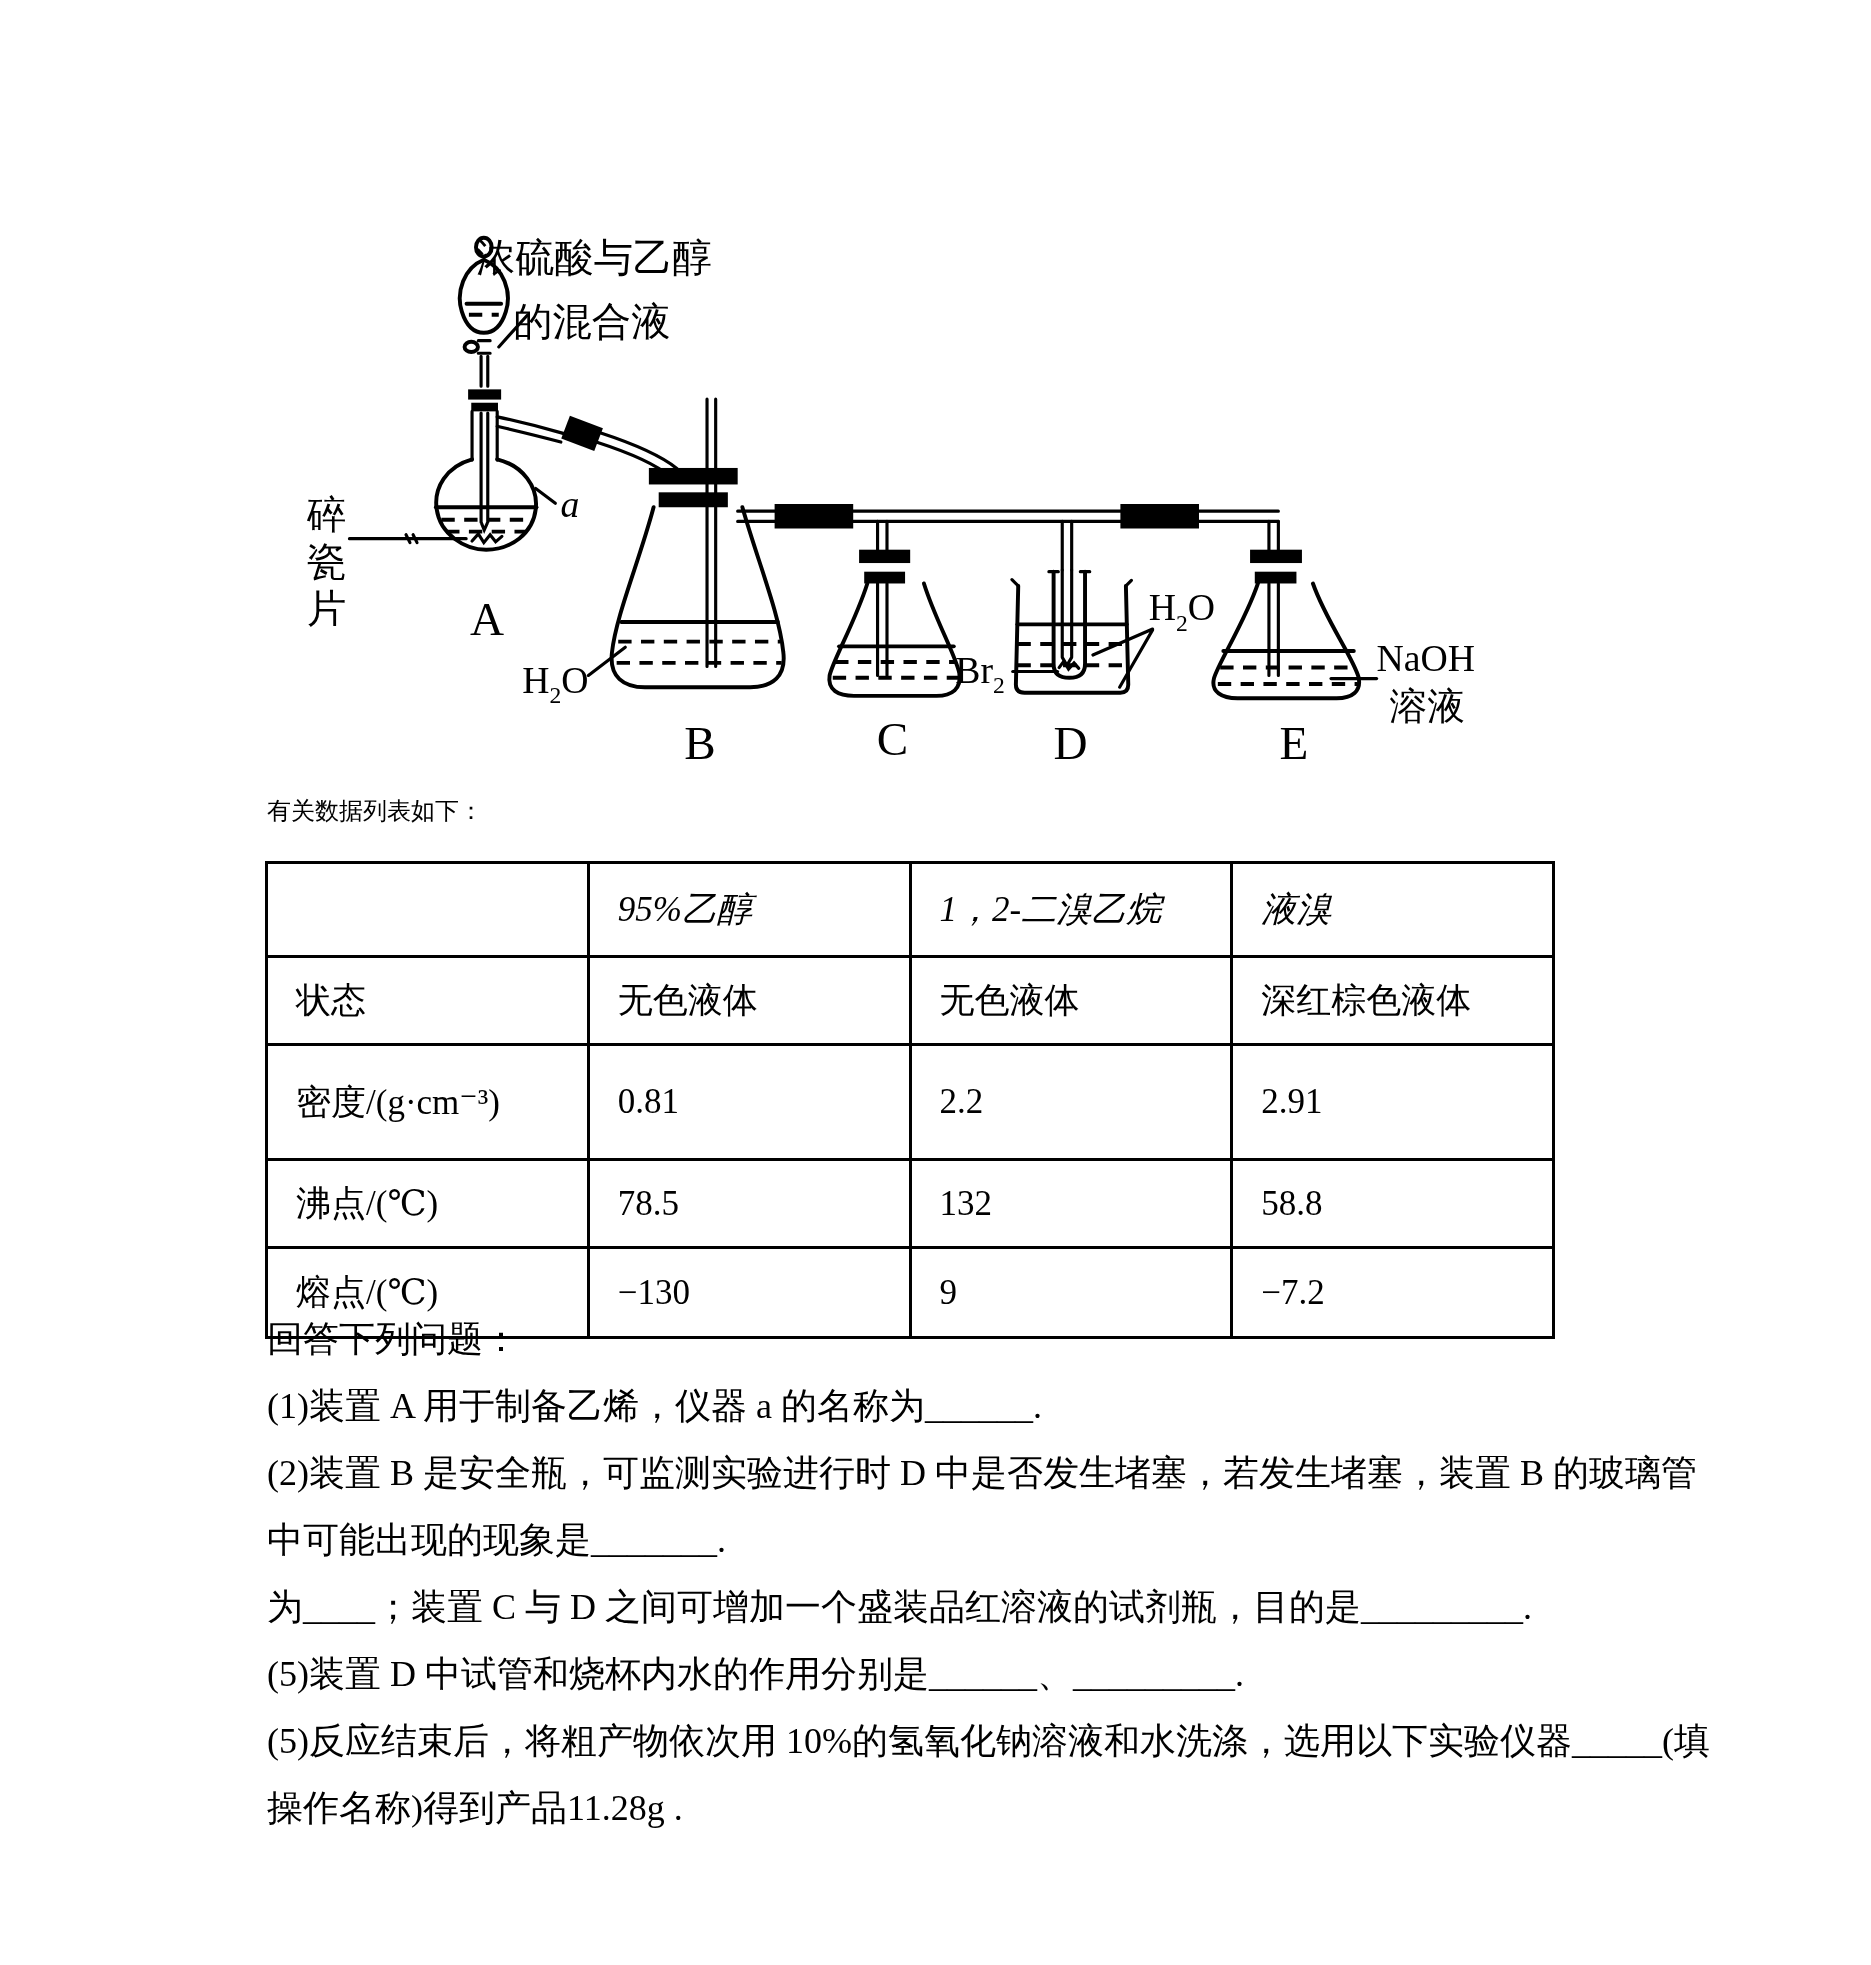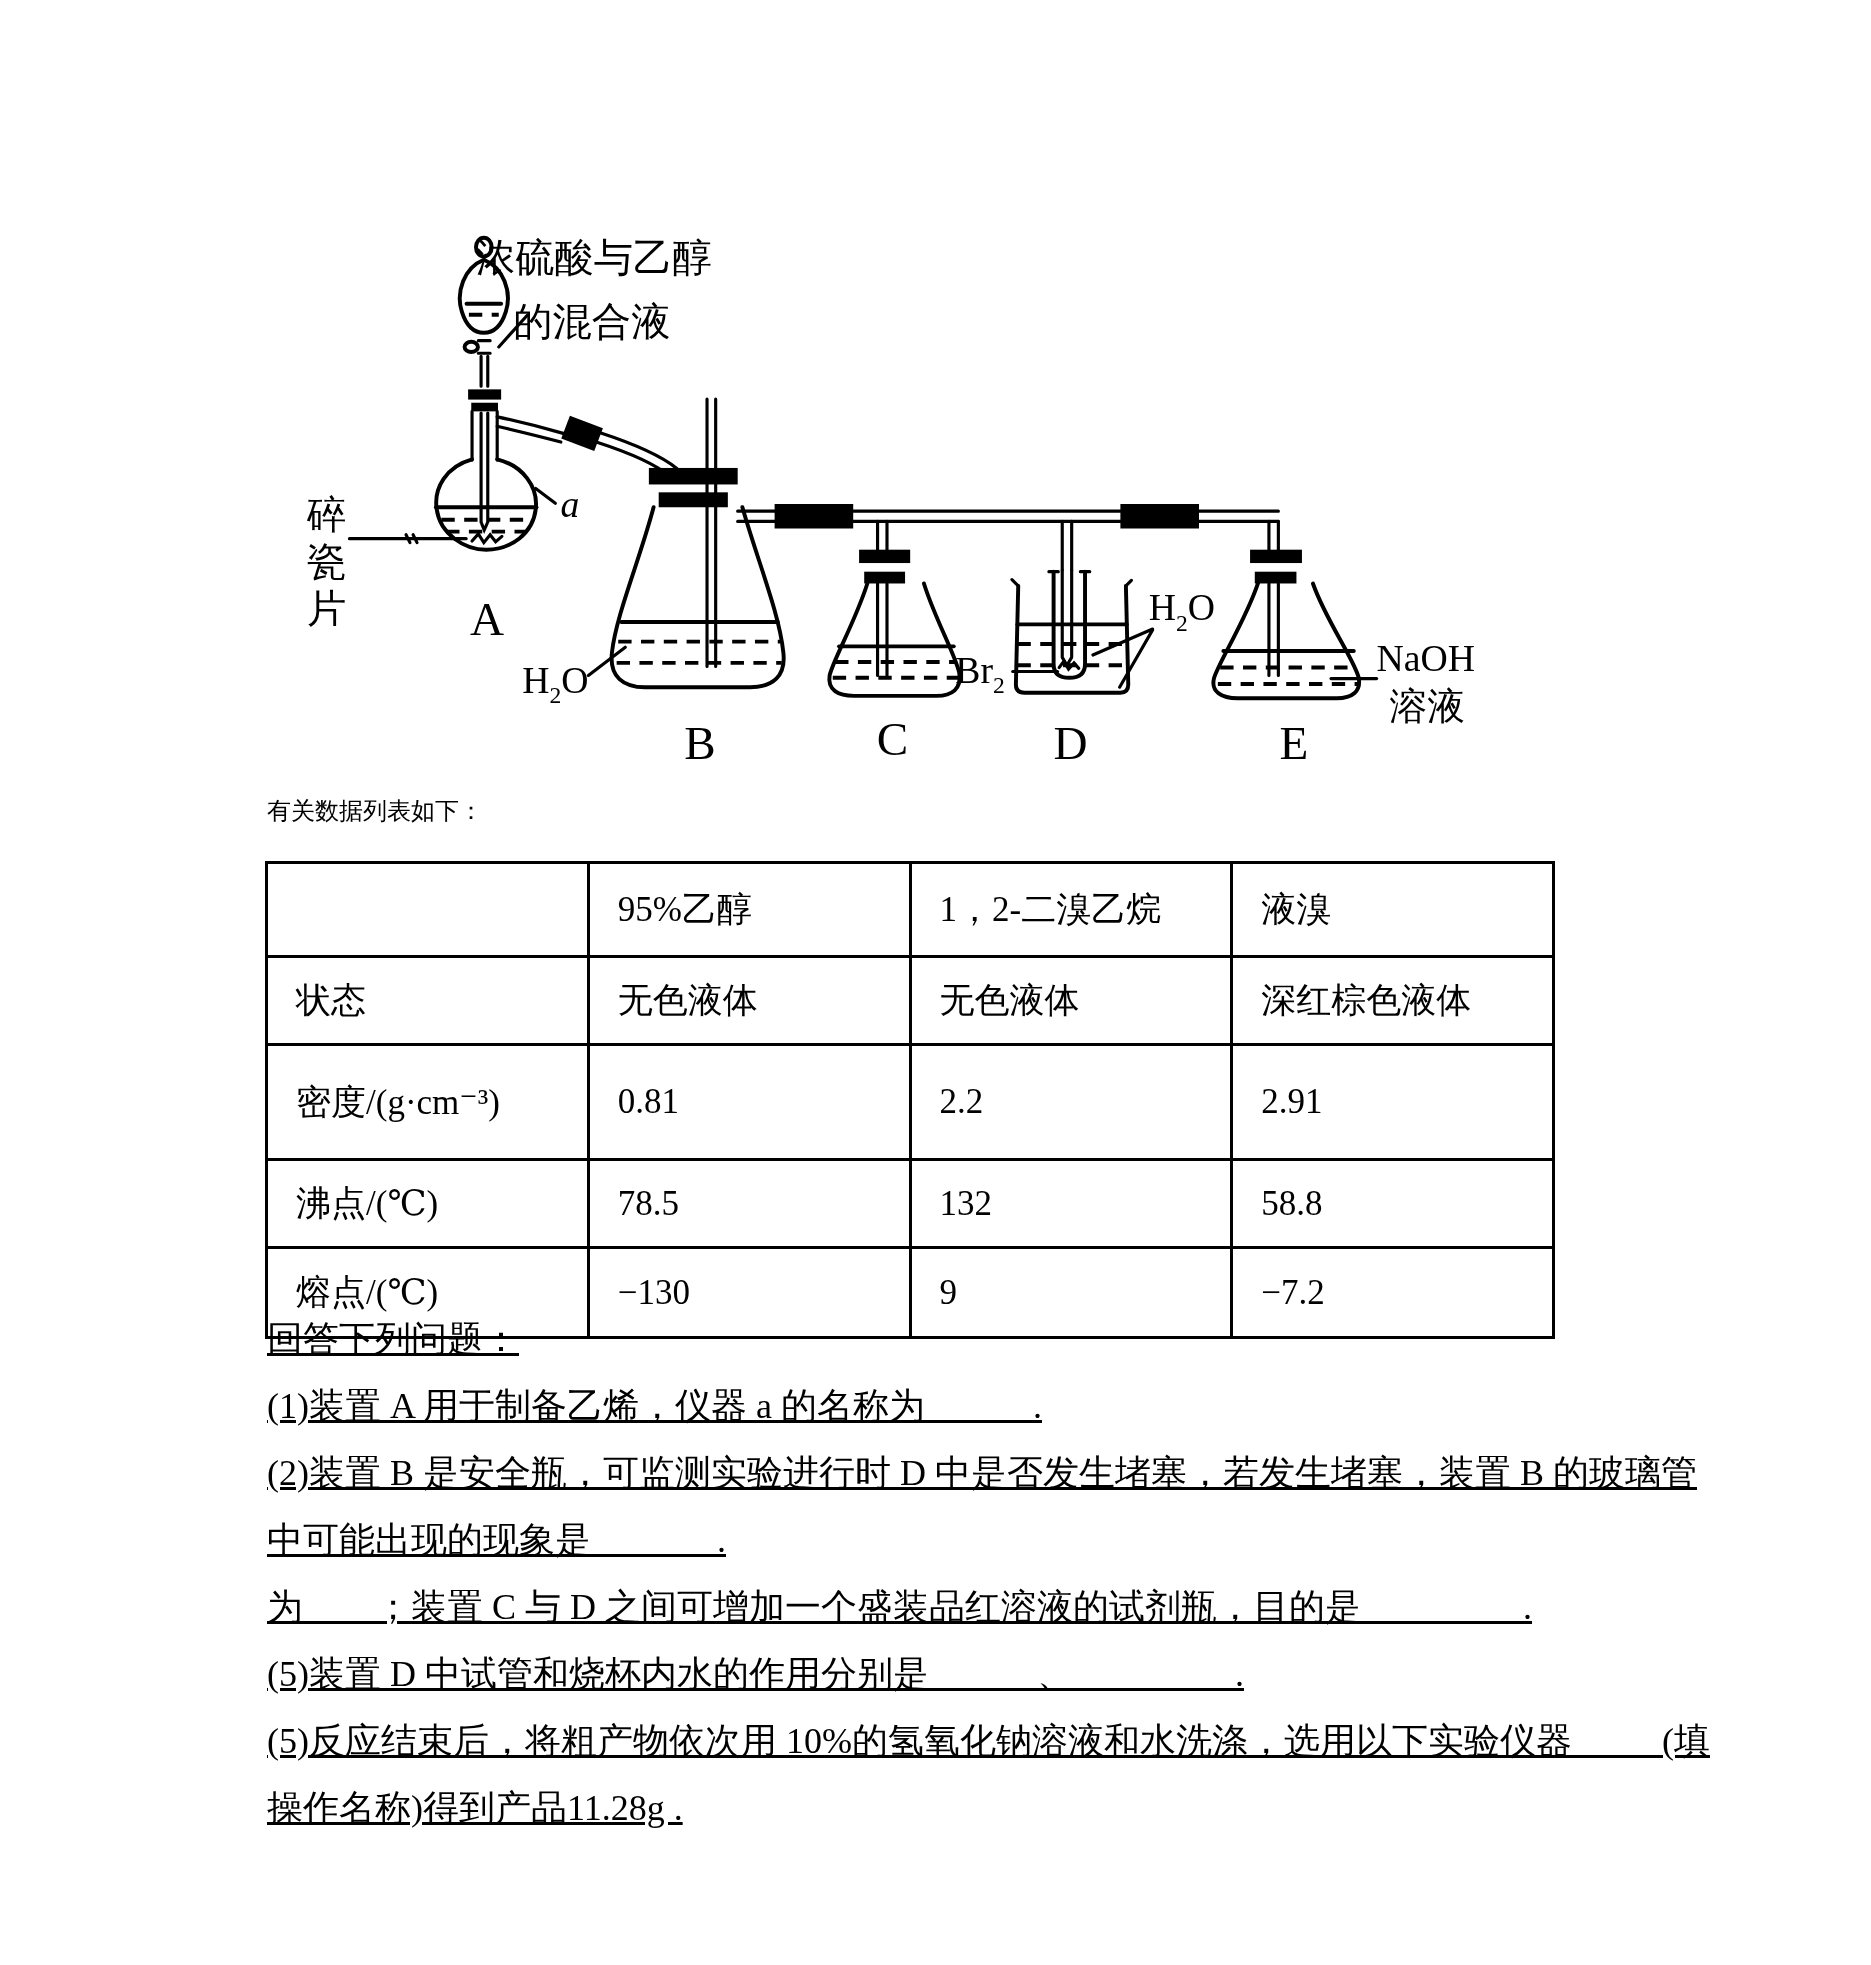--- a/index.html
+++ b/index.html
@@ -20,25 +20,25 @@
   #data-table {
     left:265px; top:861px; width:1290px;
     border-collapse:collapse; table-layout:fixed;
     font-size:35px;
   }
   #data-table th, #data-table td {
     border:3.5px solid #000; font-weight:normal; text-align:left;
     vertical-align:middle; padding-left:28px;
   }
   #data-table col { width:25%; }
-  .row-h0 { height:94px; } .row-h1 { height:88px; } .row-h2 { height:115px; }
+  .row-h0 { height:94px;font-style:italic; } .row-h1 { height:88px; } .row-h2 { height:115px; }
   .row-h3 { height:88px; } .row-h4 { height:90px; }
 
   #questions { left:267px; top:1306px; width:1383px; font-size:36px; line-height:67px; }
-  .qline { white-space:nowrap;text-decoration:underline; }
+  .qline { white-space:nowrap; }
 </style>
 </head>
 <body>
 
 <svg class="abs" style="left:252px; top:177px;" width="1336" height="633" viewBox="0 0 3400 1610">
 
   <text x="570" y="240" font-size="100">浓硫酸与乙醇</text>
   <text x="665" y="402" font-size="100">的混合液</text>
   <line class="thin" x1="700" y1="352" x2="628" y2="432"></line>
 

